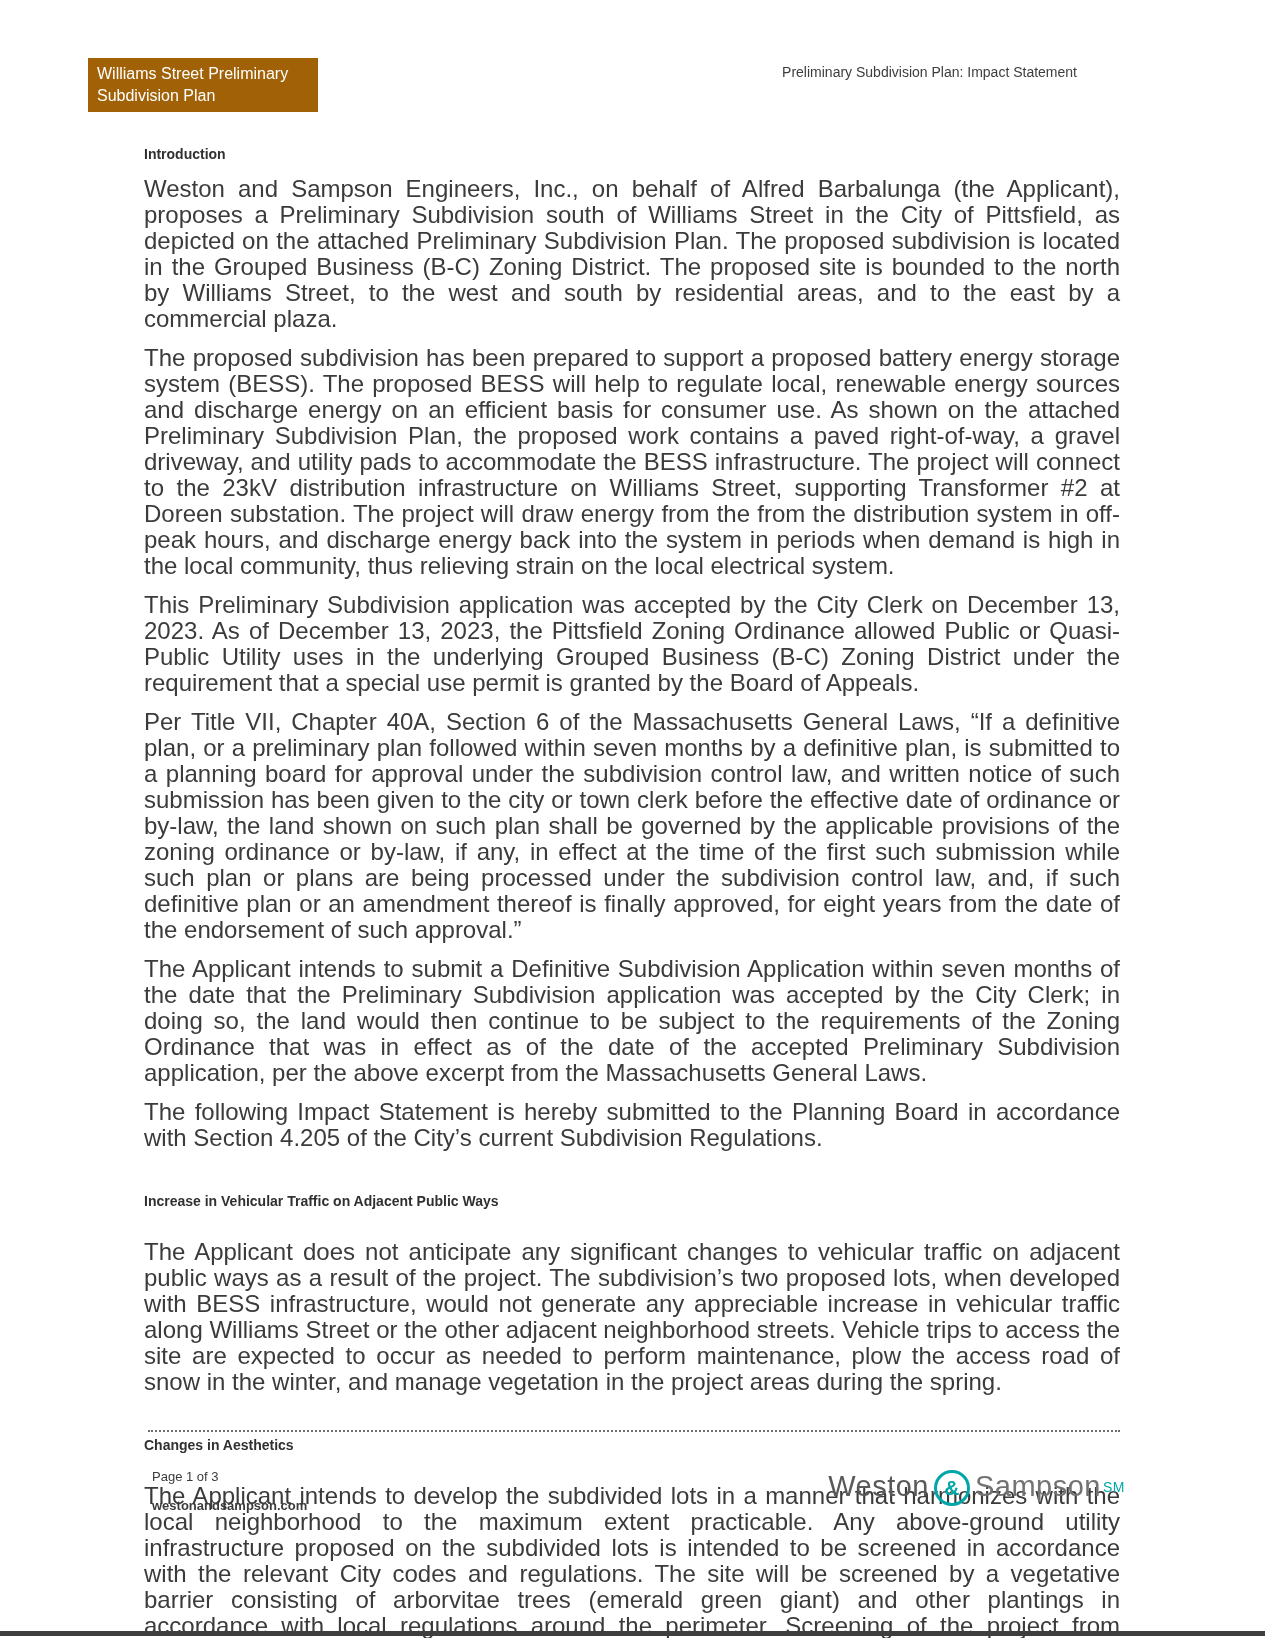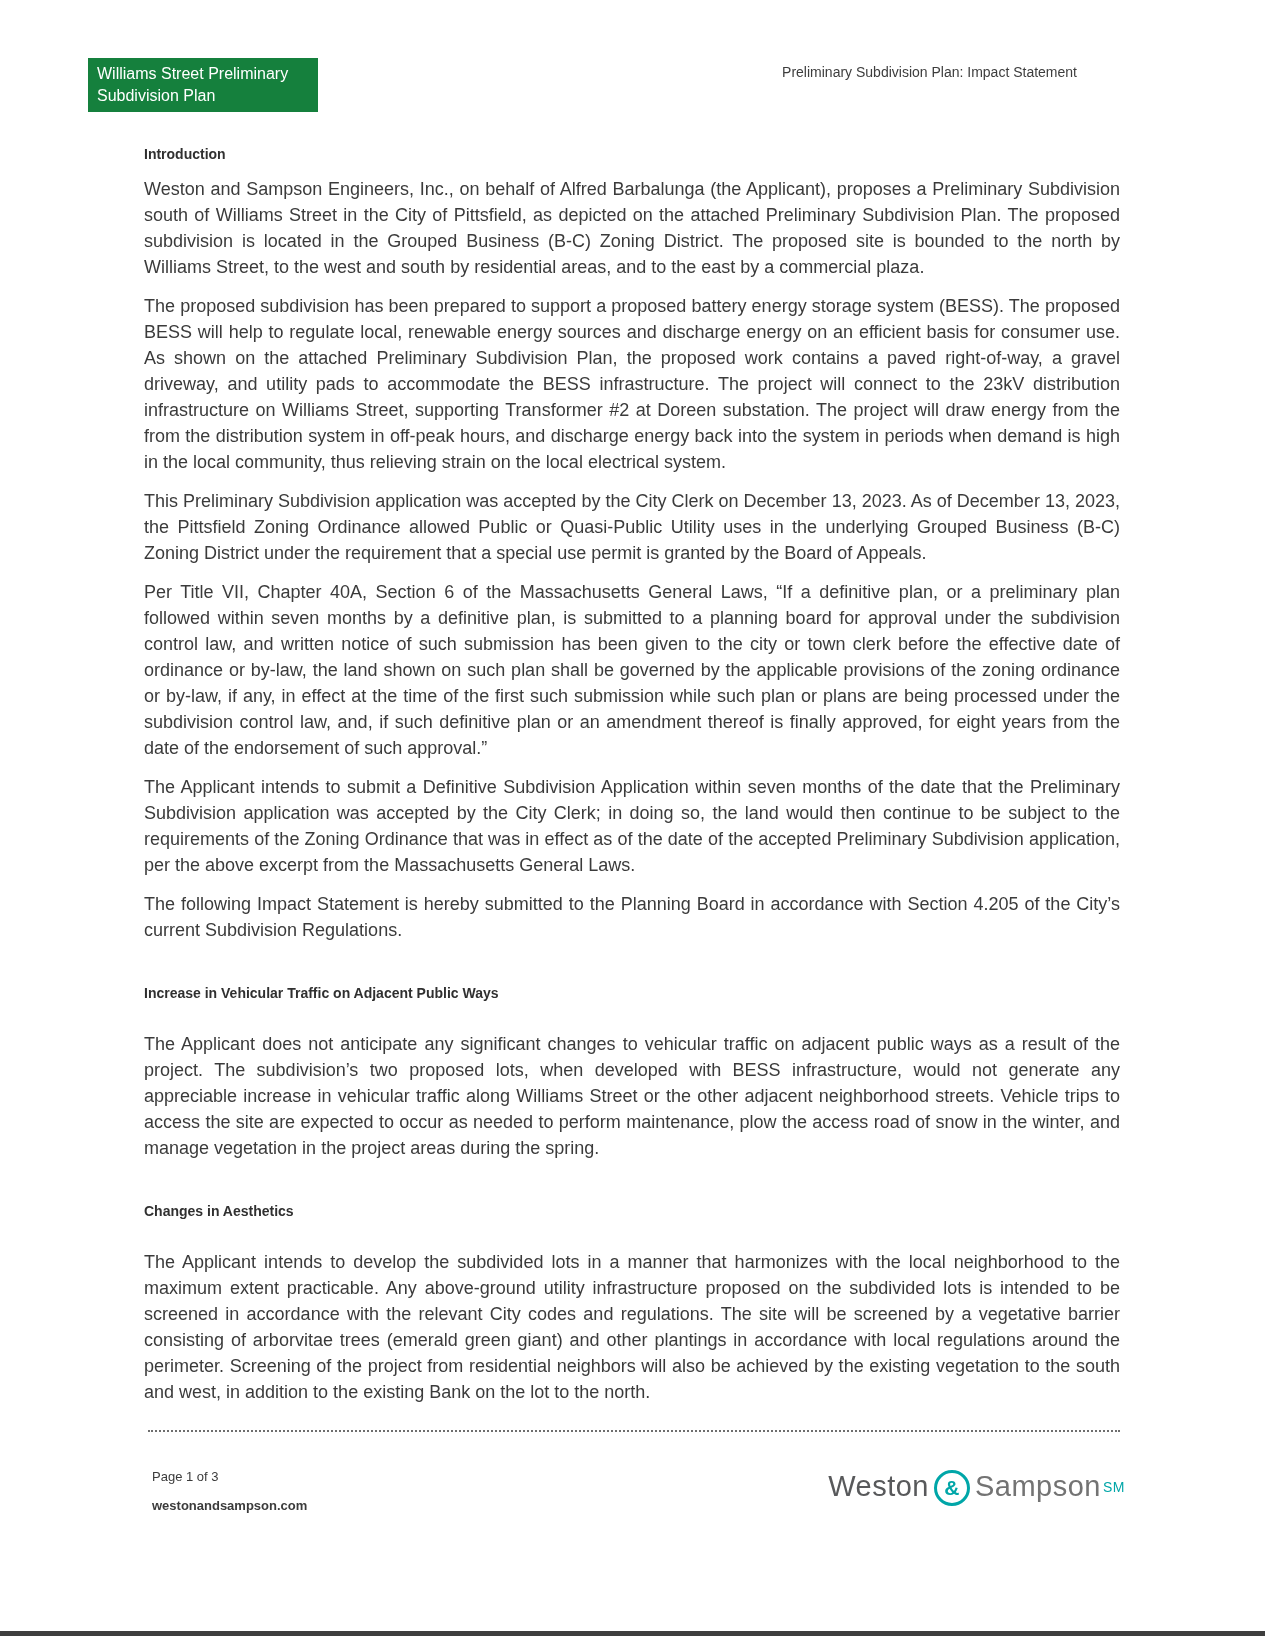--- a/index.html
+++ b/index.html
@@ -8,42 +8,42 @@
     width:1265px; height:1638px;
     background:#ffffff;
     font-family:"Liberation Sans", sans-serif;
     overflow:hidden;
   }
   .page-header {
     position:absolute; top:58px; left:88px; right:60px;
     display:flex; justify-content:space-between; align-items:flex-start;
   }
   .badge {
-    background:#15803d; color:#ffffff;
+    background:#a16207; color:#ffffff;
     font-size:16px; line-height:22px;
     padding:5px 9px;
     min-width:212px;
   }
   .doc-title {
     font-size:14px; color:#3d3d3d;
     margin-top:6px; margin-right:128px;
     white-space:nowrap;
   }
   .doc-body {
     position:absolute; top:146px; left:144px; width:976px;
   }
   .section-heading {
     font-size:14px; font-weight:bold; color:#303030;
     margin:42px 0 30px;
   }
   .section-heading.first { margin:0 0 14px; }
   .body-paragraph {
     margin:0 0 13px;
     text-align:justify;
-    font-size:18px; line-height:26px; color:#3b3b3b;
+    font-size:24px; line-height:26px; color:#3b3b3b;
   }
   .italic { }
   .dotted-sep {
     position:absolute; left:148px; right:145px; top:1430px;
     height:0; border-top:2px dotted #6e6e6e;
   }
   .footer-left {
     position:absolute; left:152px; top:1468px;
     font-size:13px; line-height:17px; color:#3b3b3b;
   }

